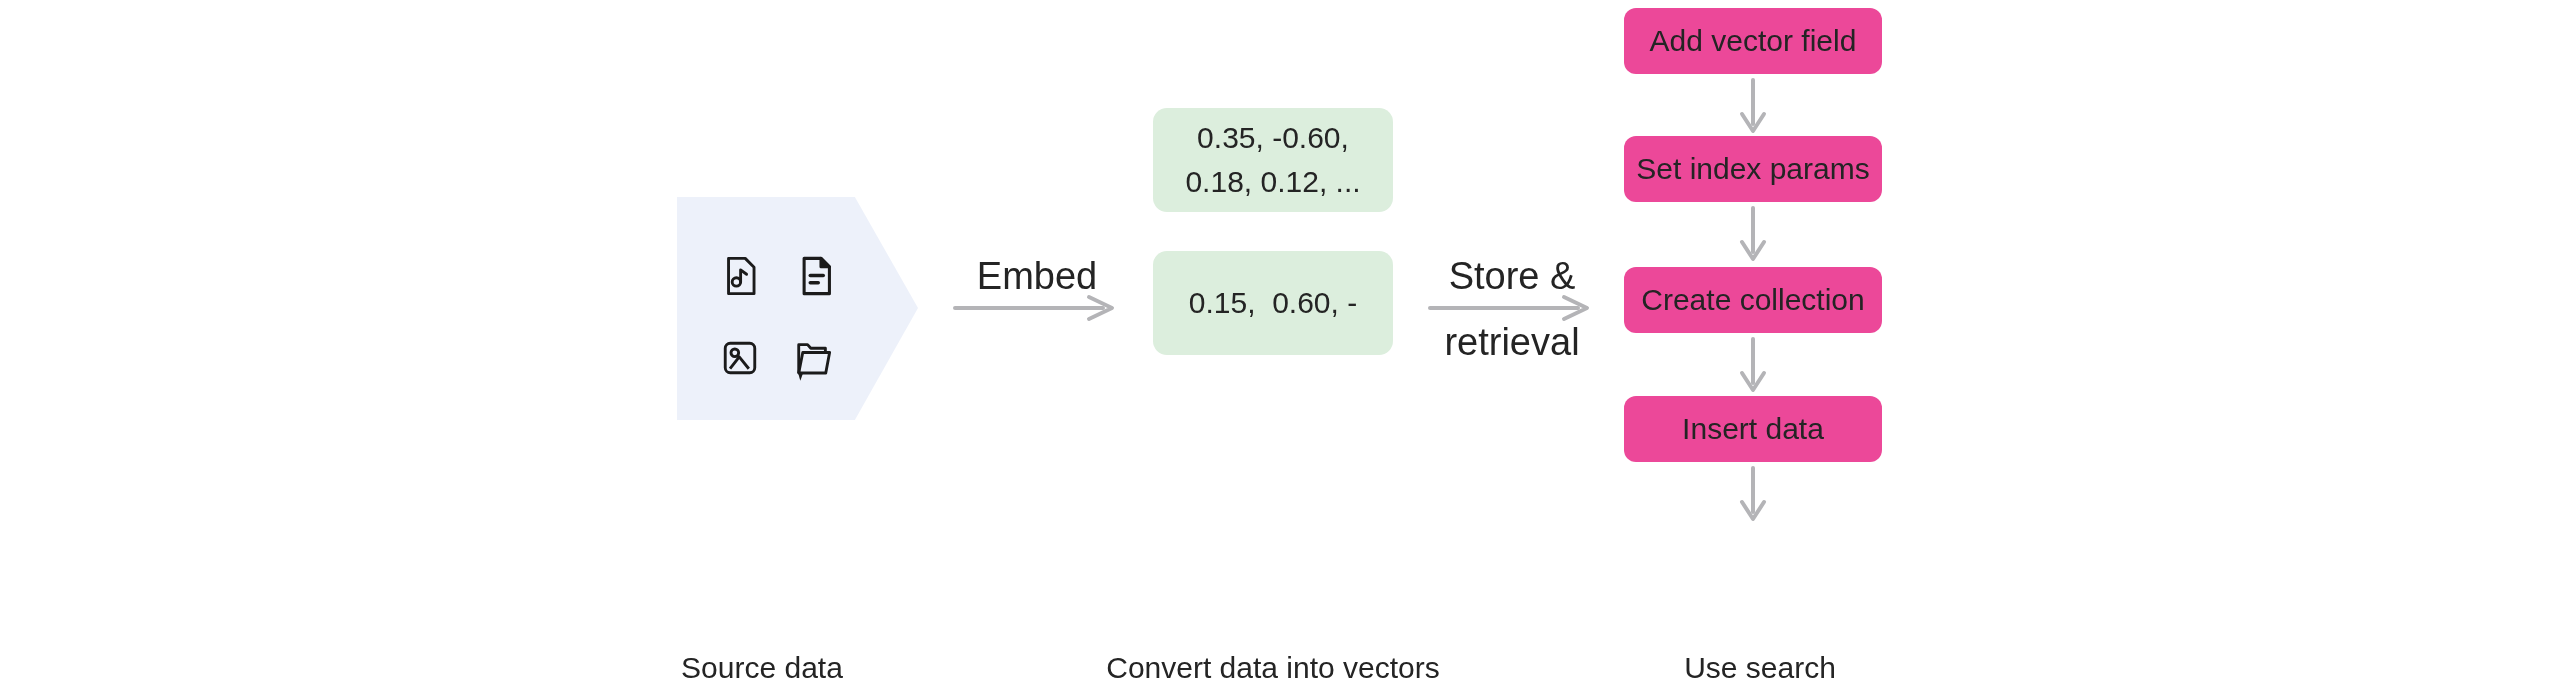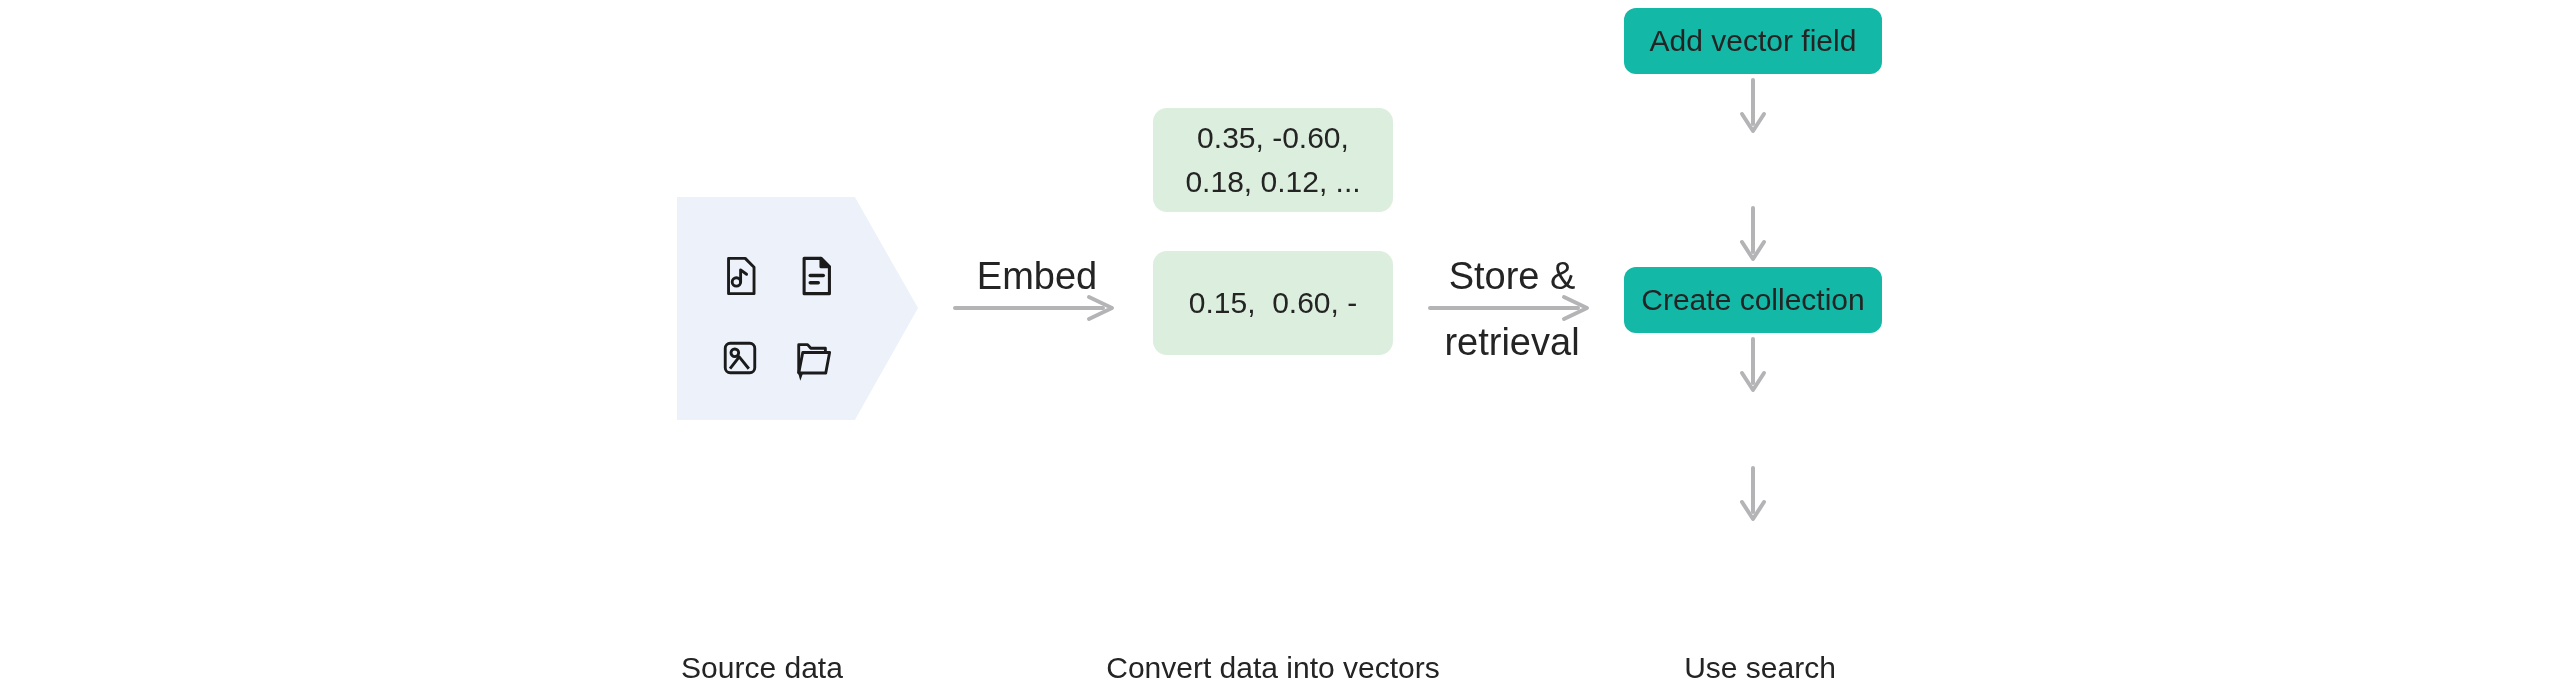--- a/index.html
+++ b/index.html
@@ -61,21 +61,21 @@
   .vec-box-1 { top: 108px; }
   .vec-box-2 { top: 251px; }
   .vec-box-3 { top: 402px; }
   .vec-line { white-space: pre; }
 
   
   .step-box {
     position: absolute;
     left: 1624px;
     width: 258px; height: 66px;
-    background: #14b8a6;
+    background: #ec4899;
     border-radius: 12px;
     display: flex;
     align-items: center;
     justify-content: center;
     font-size: 30px;
     white-space: nowrap;
   }
   .step-1 { top: 8px;   }
   .step-2 { top: 136px; }
   .step-3 { top: 267px; }
@@ -157,29 +157,31 @@
     <line x1="2" y1="14" x2="150" y2="14" stroke-linecap="round"></line>
     <polyline points="136,3 159,14 136,25" stroke-linecap="round" stroke-linejoin="round"></polyline>
   </svg>
   <div class="arrow-label store-label2">retrieval</div>
 
   <div class="step-box step-1">Add vector field</div>
   <svg class="v-arrow v-arrow-1" viewBox="0 0 30 58" fill="none" stroke="#b4b4b7" stroke-width="4">
     <line x1="15" y1="2" x2="15" y2="46" stroke-linecap="round"></line>
     <polyline points="4,36 15,53 26,36" stroke-linecap="round" stroke-linejoin="round"></polyline>
   </svg>
+  <div class="step-box step-2">Set index params</div>
   <svg class="v-arrow v-arrow-2" viewBox="0 0 30 58" fill="none" stroke="#b4b4b7" stroke-width="4">
     <line x1="15" y1="2" x2="15" y2="46" stroke-linecap="round"></line>
     <polyline points="4,36 15,53 26,36" stroke-linecap="round" stroke-linejoin="round"></polyline>
   </svg>
   <div class="step-box step-3">Create collection</div>
   <svg class="v-arrow v-arrow-3" viewBox="0 0 30 58" fill="none" stroke="#b4b4b7" stroke-width="4">
     <line x1="15" y1="2" x2="15" y2="46" stroke-linecap="round"></line>
     <polyline points="4,36 15,53 26,36" stroke-linecap="round" stroke-linejoin="round"></polyline>
   </svg>
+  <div class="step-box step-4">Insert data</div>
   <svg class="v-arrow v-arrow-4" viewBox="0 0 30 58" fill="none" stroke="#b4b4b7" stroke-width="4">
     <line x1="15" y1="2" x2="15" y2="46" stroke-linecap="round"></line>
     <polyline points="4,36 15,53 26,36" stroke-linecap="round" stroke-linejoin="round"></polyline>
   </svg>
 
   <div class="caption caption-convert">Convert data into vectors</div>
   <div class="caption caption-source">Source data</div>
   <div class="caption caption-use">Use search</div>
 
 </div>

